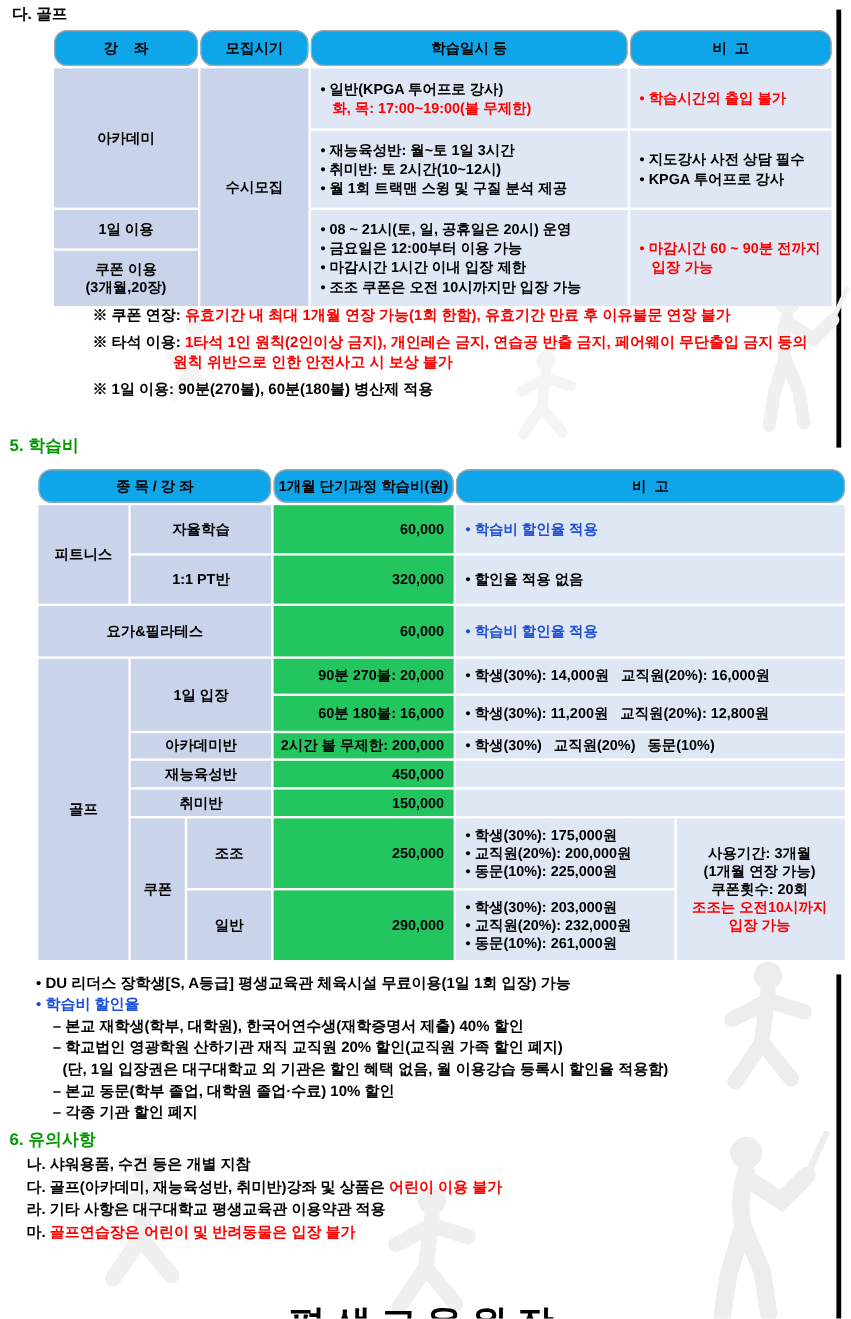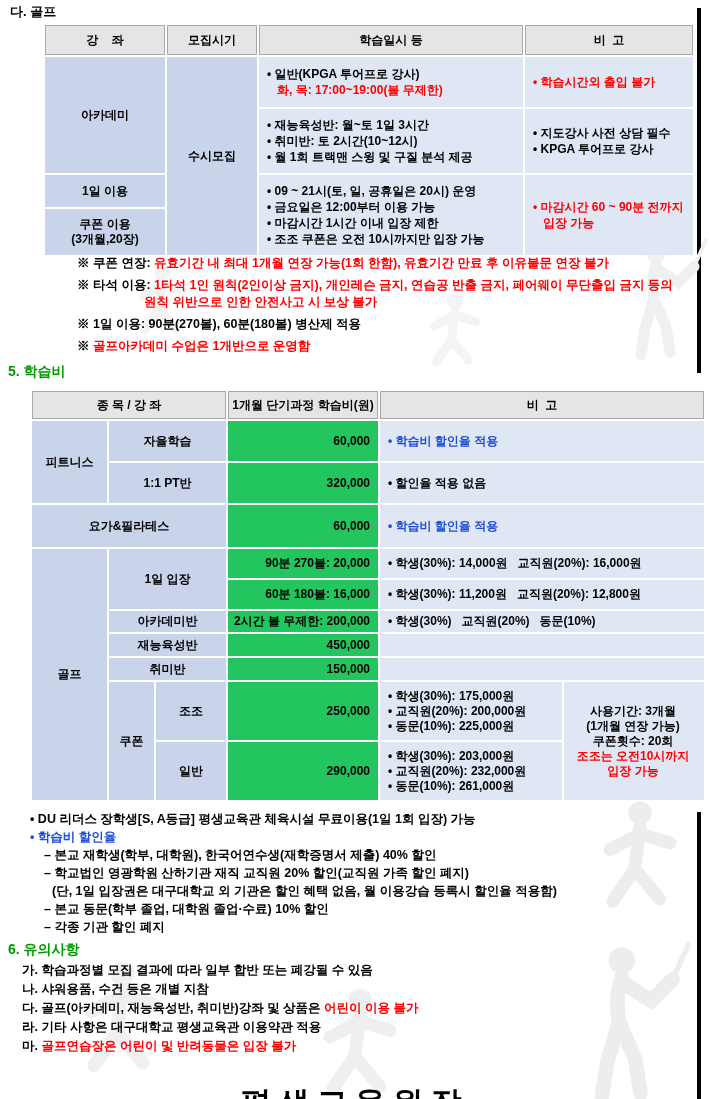--- a/index.html
+++ b/index.html
@@ -7,21 +7,21 @@
         font-family:"Liberation Sans",sans-serif;font-weight:700;color:#000;}
   .content{position:absolute;inset:0;z-index:2;}
   .wm{position:absolute;z-index:1;}
   .edge-line{position:absolute;left:697px;width:4px;background:#000;z-index:0;}
 
   .h-black{position:absolute;font-size:13px;}
   .h-green{position:absolute;font-size:14px;color:#009a00;}
 
   table{border-collapse:separate;border-spacing:2px;table-layout:fixed;position:absolute;}
   th,td{font-size:12px;font-weight:700;vertical-align:middle;padding:2px 4px;}
-  th{background:#e5e5e5;box-shadow:inset 0 0 0 1px #a8a8a8;text-align:center;font-weight:700;}
+  th{background:#0ea5e9;box-shadow:inset 0 0 0 1px #a8a8a8;text-align:center;font-weight:700;border-radius:11px;}
   td.label{background:#c9d3ea;text-align:center;}
   td.cell{background:#dfe7f5;text-align:left;padding-left:8px;}
   td.amount{background:#22c55e;text-align:right;padding-right:8px;white-space:nowrap;}
   td.center{text-align:center;}
   .ln{line-height:16px;white-space:nowrap;}
   .ln2{line-height:15px;white-space:nowrap;}
   .red{color:#ff0000;}
   .blue{color:#1d4ed8;}
   .indent{padding-left:10px;}
 
@@ -118,21 +118,21 @@
           <div class="ln">• 월 1회 트랙맨 스윙 및 구질 분석 제공</div>
         </td>
         <td class="cell">
           <div class="ln">• 지도강사 사전 상담 필수</div>
           <div class="ln">• KPGA 투어프로 강사</div>
         </td>
       </tr>
       <tr style="height:32px">
         <td class="label">1일 이용</td>
         <td class="cell" rowspan="2">
-          <div class="ln">• 09 ~ 21시(토, 일, 공휴일은 20시) 운영</div>
+          <div class="ln">• 08 ~ 21시(토, 일, 공휴일은 20시) 운영</div>
           <div class="ln">• 금요일은 12:00부터 이용 가능</div>
           <div class="ln">• 마감시간 1시간 이내 입장 제한</div>
           <div class="ln">• 조조 쿠폰은 오전 10시까지만 입장 가능</div>
         </td>
         <td class="cell red" rowspan="2">
           <div class="ln">• 마감시간 60 ~ 90분 전까지</div>
           <div class="ln indent">입장 가능</div>
         </td>
       </tr>
       <tr style="height:46px">
@@ -147,23 +147,20 @@
     <div class="notes" style="top:255px;">
       <div class="row">
         <span>※ 쿠폰 연장: </span><span class="red">유효기간 내 최대 1개월 연장 가능(1회 한함), 유효기간 만료 후 이유불문 연장 불가</span>
       </div>
       <div class="row">
         <span>※ 타석 이용: </span><span class="red">1타석 1인 원칙(2인이상 금지), 개인레슨 금지, 연습공 반출 금지, 페어웨이 무단출입 금지 등의</span>
         <div class="cont red">원칙 위반으로 인한 안전사고 시 보상 불가</div>
       </div>
       <div class="row">
         <span>※ 1일 이용: </span><span>90분(270볼), 60분(180볼) 병산제 적용</span>
-      </div>
-      <div class="row">
-        <span>※ </span><span class="red">골프아카데미 수업은 1개반으로 운영함</span>
       </div>
     </div>
 
     <div class="h-green" style="left:8px;top:363px;">5. 학습비</div>
 
     <table style="left:30px;top:389px;">
       <colgroup>
         <col style="width:75px">
           <col style="width:45px">
           <col style="width:70px">
@@ -253,21 +250,20 @@
       <div class="row sub">– 본교 재학생(학부, 대학원), 한국어연수생(재학증명서 제출) 40% 할인</div>
       <div class="row sub">– 학교법인 영광학원 산하기관 재직 교직원 20% 할인(교직원 가족 할인 폐지)</div>
       <div class="row sub2">(단, 1일 입장권은 대구대학교 외 기관은 할인 혜택 없음, 월 이용강습 등록시 할인율 적용함)</div>
       <div class="row sub">– 본교 동문(학부 졸업, 대학원 졸업·수료) 10% 할인</div>
       <div class="row sub">– 각종 기관 할인 폐지</div>
     </div>
 
     <div class="h-green" style="left:8px;top:941px;">6. 유의사항</div>
 
     <div class="notice-list" style="top:961px;">
-      <div class="row">가. 학습과정별 모집 결과에 따라 일부 합반 또는 폐강될 수 있음</div>
       <div class="row">나. 샤워용품, 수건 등은 개별 지참</div>
       <div class="row">
         <span>다. 골프(아카데미, 재능육성반, 취미반)강좌 및 상품은 </span><span class="red">어린이 이용 불가</span>
       </div>
       <div class="row">라. 기타 사항은 대구대학교 평생교육관 이용약관 적용</div>
       <div class="row">
         <span>마. </span><span class="red">골프연습장은 어린이 및 반려동물은 입장 불가</span>
       </div>
     </div>
 

